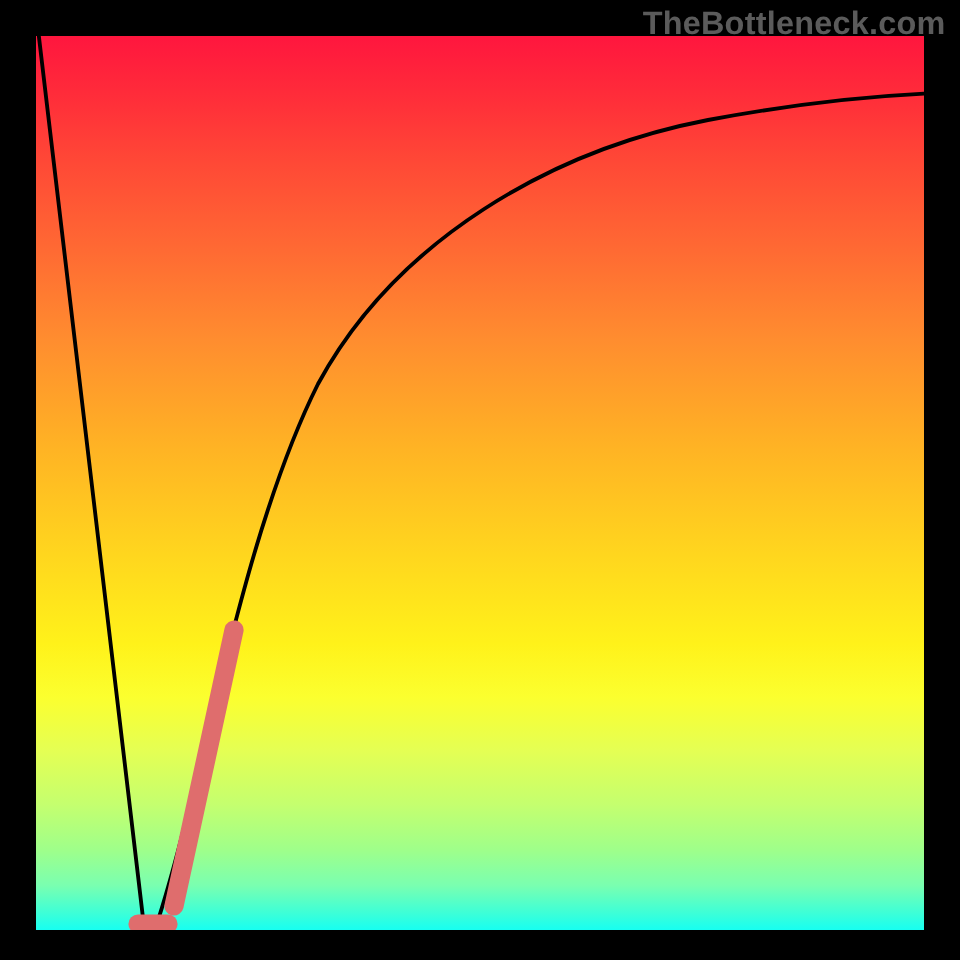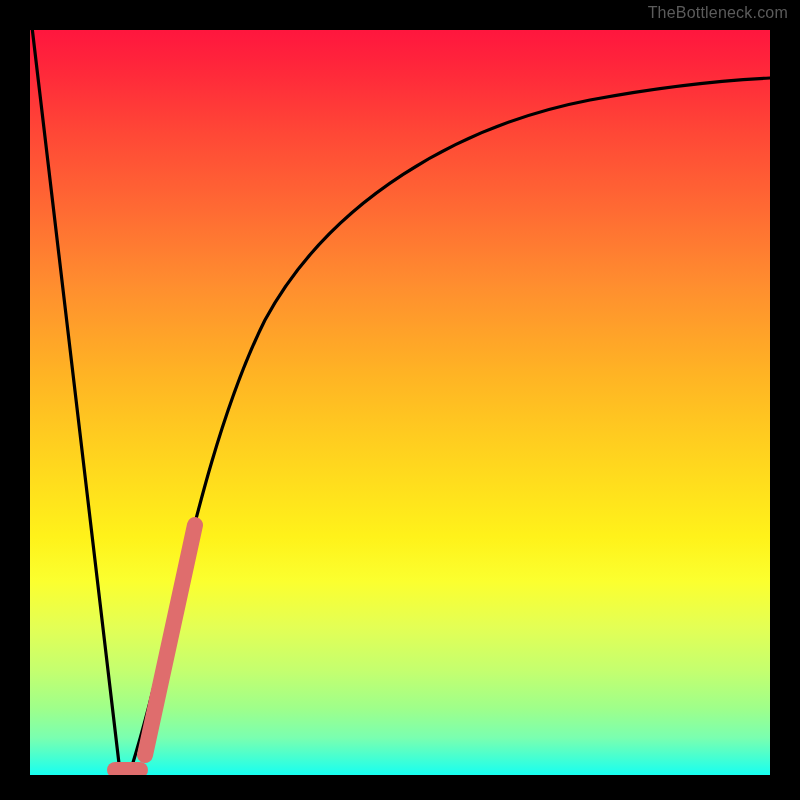--- a/index.html
+++ b/index.html
@@ -8,22 +8,22 @@
     position: relative;
     width: 800px;
     height: 800px;
     background: #000;
   }
   .watermark {
     position: absolute;
     top: 4px;
     right: 12px;
     font-family: Arial, Helvetica, sans-serif;
-    font-size: 16px;
-    font-weight: 400;
+    font-size: 27px;
+    font-weight: 700;
     color: #5b5b5b;
     letter-spacing: 0.2px;
     z-index: 20;
   }
   .plot-frame {
     position: absolute;
     left: 30px;
     top: 30px;
     width: 740px;
     height: 745px;

